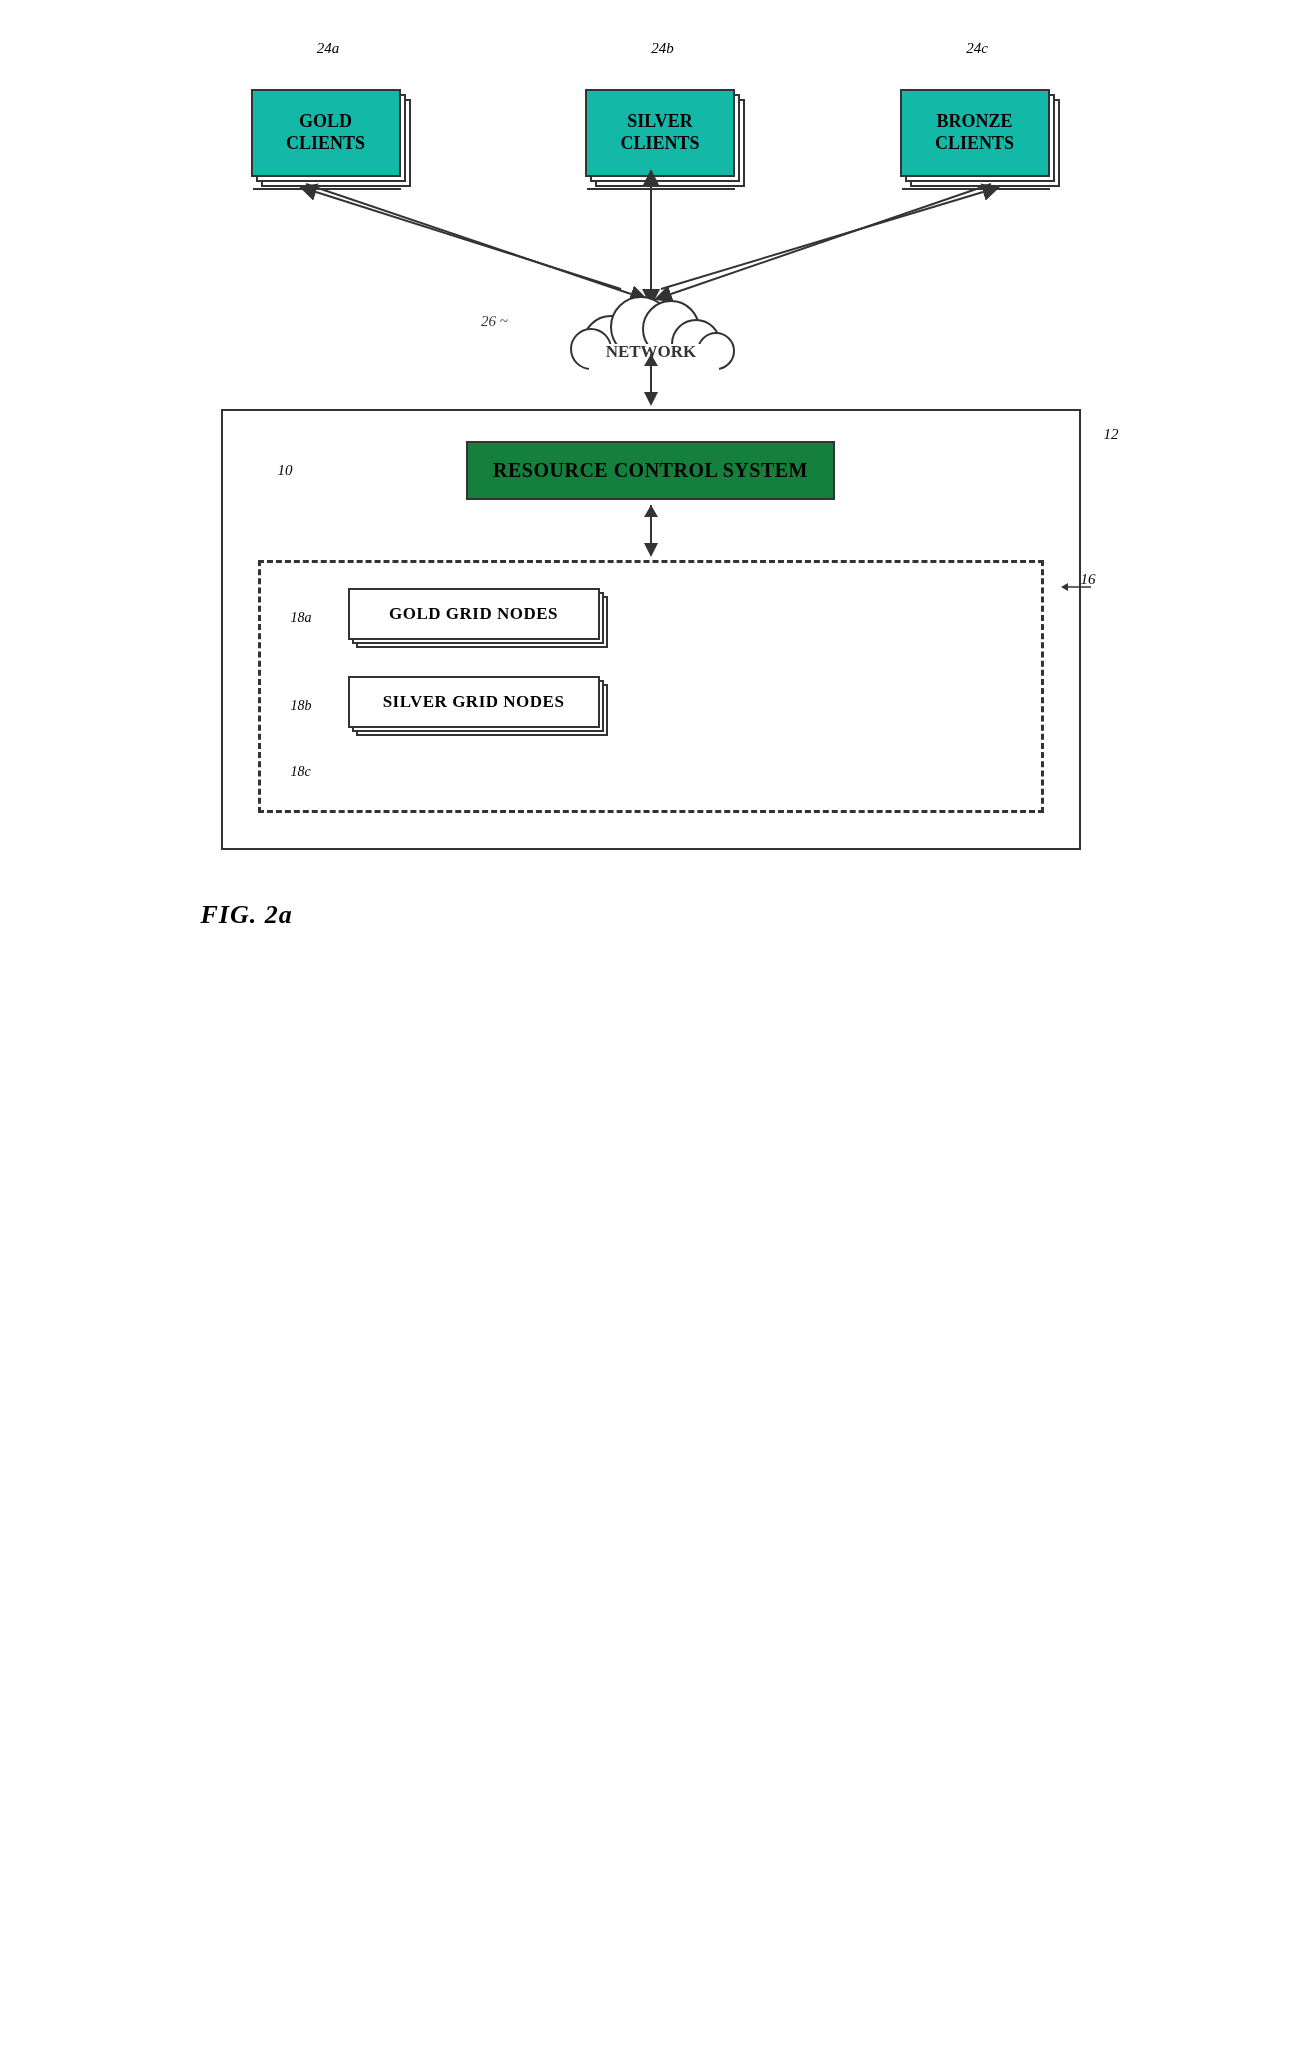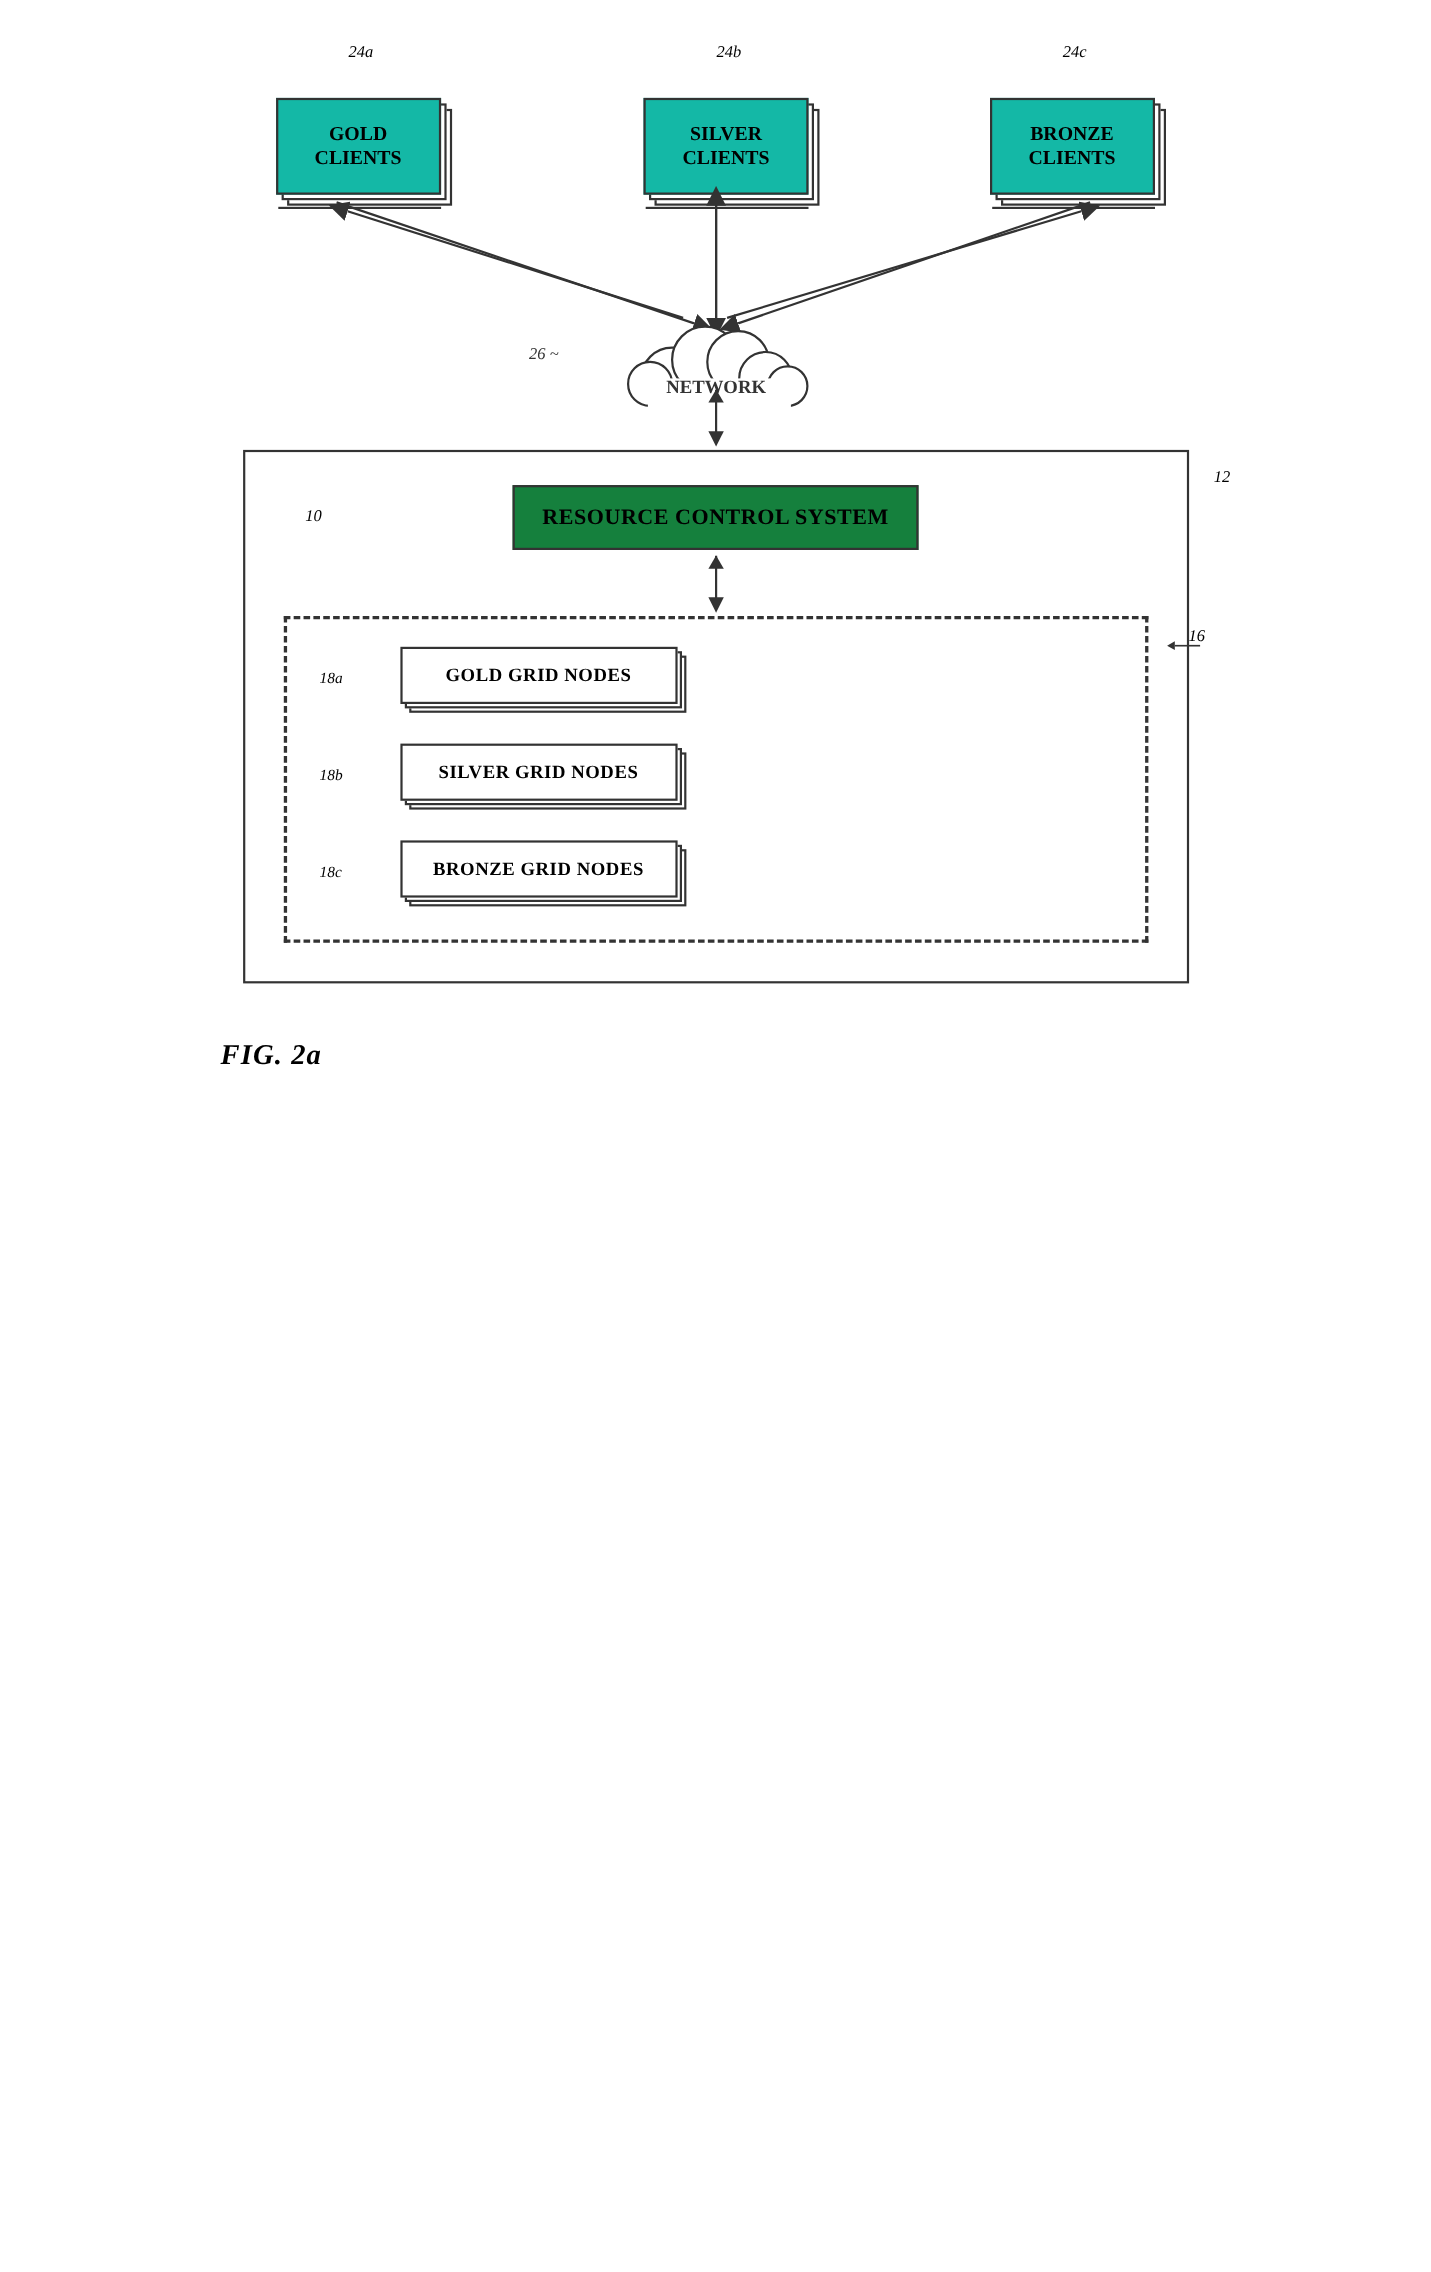--- a/index.html
+++ b/index.html
@@ -146,21 +146,20 @@
       width: 100%;
       margin-top: 0;
     }
 
     
     .grid-node-row {
       display: flex;
       align-items: center;
       margin-bottom: 28px;
       position: relative;
-      gap: 16px;
     }
 
     .grid-node-ref {
       font-size: 14px;
       font-style: italic;
       margin-right: 12px;
       min-width: 45px;
     }
 
     .grid-stacked-box {
@@ -364,27 +363,20 @@
             <div class="gb2"></div>
             <div class="gb1"></div>
             <div class="gb0">
               <span>SILVER GRID NODES</span>
             </div>
           </div>
         </div>
 
         <div class="grid-node-row" style="margin-bottom:0;">
           <span class="grid-node-ref">18c</span>
-          <div class="grid-stacked-box">
-            <div class="gb2"></div>
-            <div class="gb1"></div>
-            <div class="gb0">
-              <span>BRONZE GRID NODES</span>
-            </div>
-          </div>
         </div>
 
       </div>
     </div>
 
     <div class="figure-caption">FIG. 2a</div>
 
   </div>
 </div>
 

